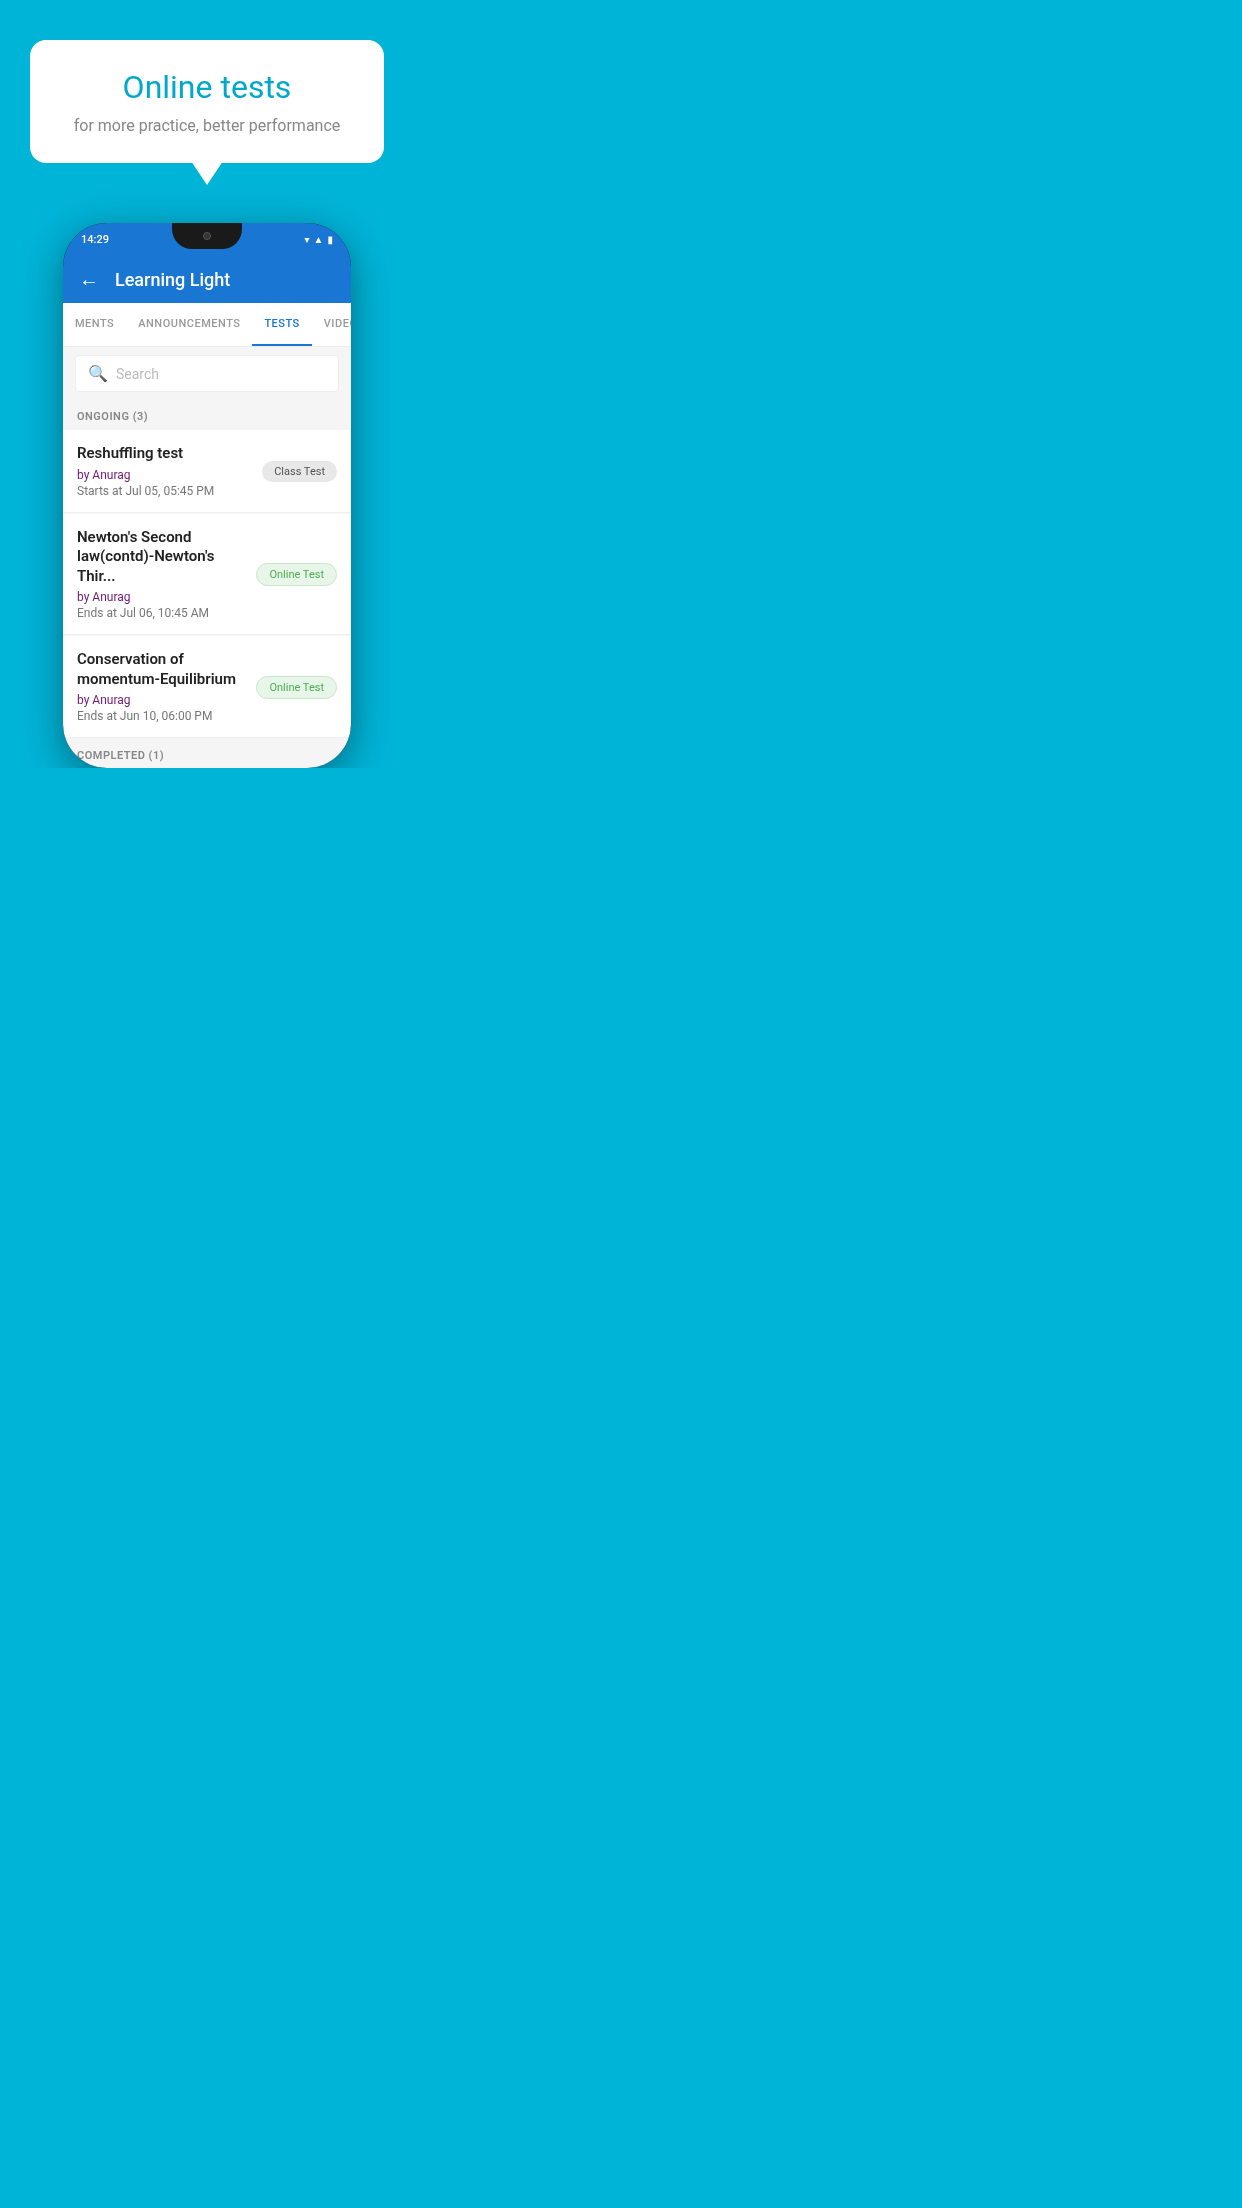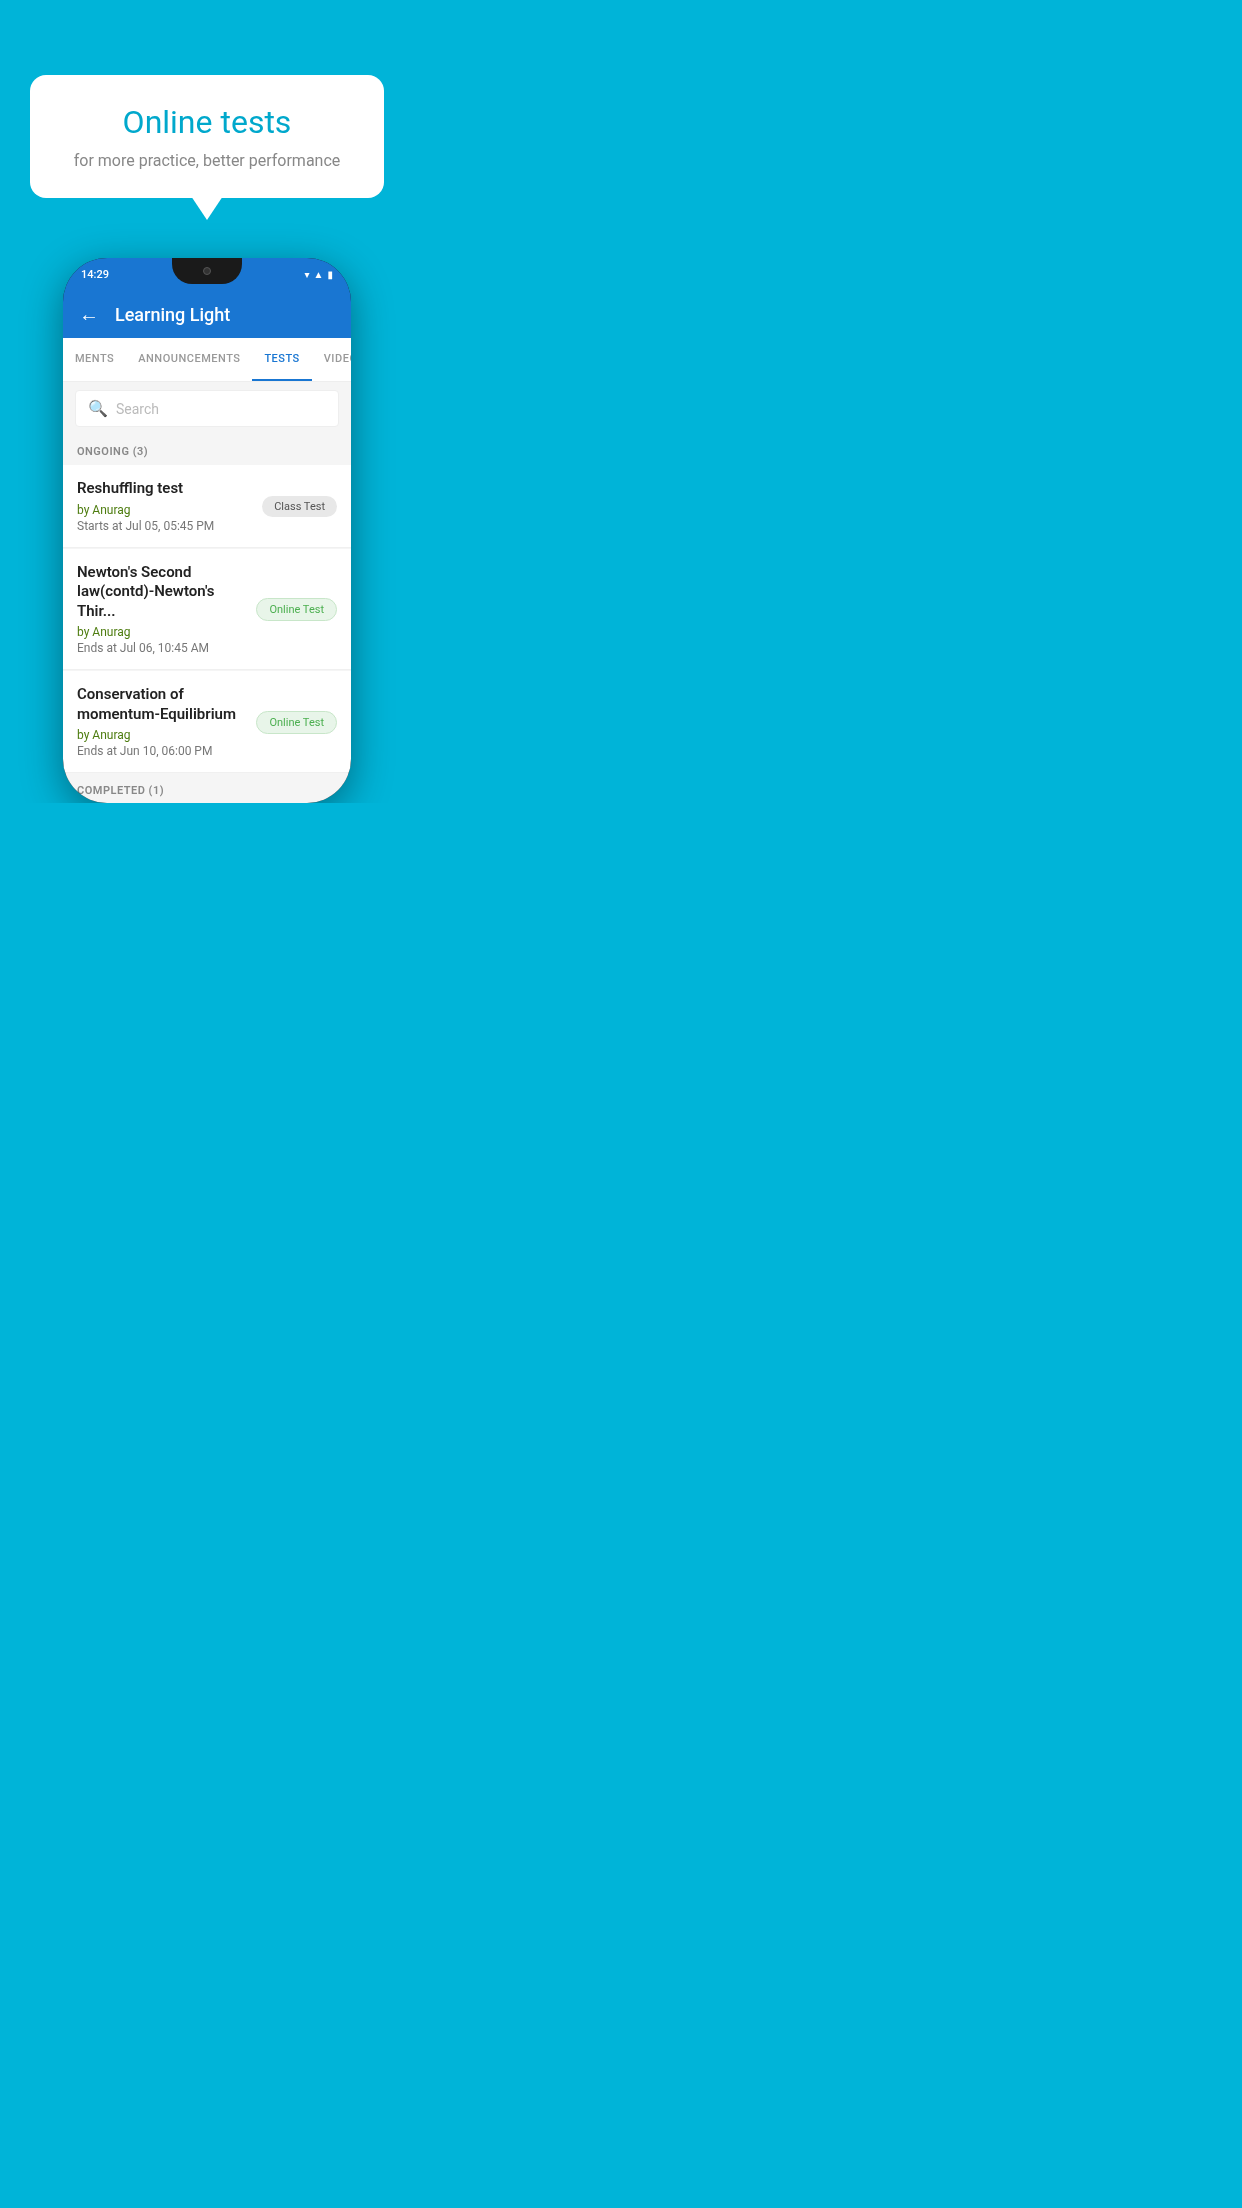--- a/index.html
+++ b/index.html
@@ -16,21 +16,20 @@
       overflow-x: hidden;
       position: relative;
     }
 
     
     .speech-bubble-container {
       width: 100%;
       display: flex;
       justify-content: center;
       padding: 40px 30px 0 30px;
-      margin-top: 35px;
     }
 
     .speech-bubble {
       background: white;
       border-radius: 16px;
       padding: 28px 30px;
       text-align: center;
       position: relative;
       width: 100%;
       max-width: 360px;
@@ -233,21 +232,21 @@
     .test-name {
       font-size: 15px;
       font-weight: 600;
       color: #222;
       margin-bottom: 4px;
       line-height: 1.3;
     }
 
     .test-author {
       font-size: 12px;
-      color: #4d7c0f;
+      color: #701a75;
       margin-bottom: 2px;
     }
 
     .test-time {
       font-size: 12px;
       color: #777;
     }
 
     .test-badge {
       border-radius: 20px;

